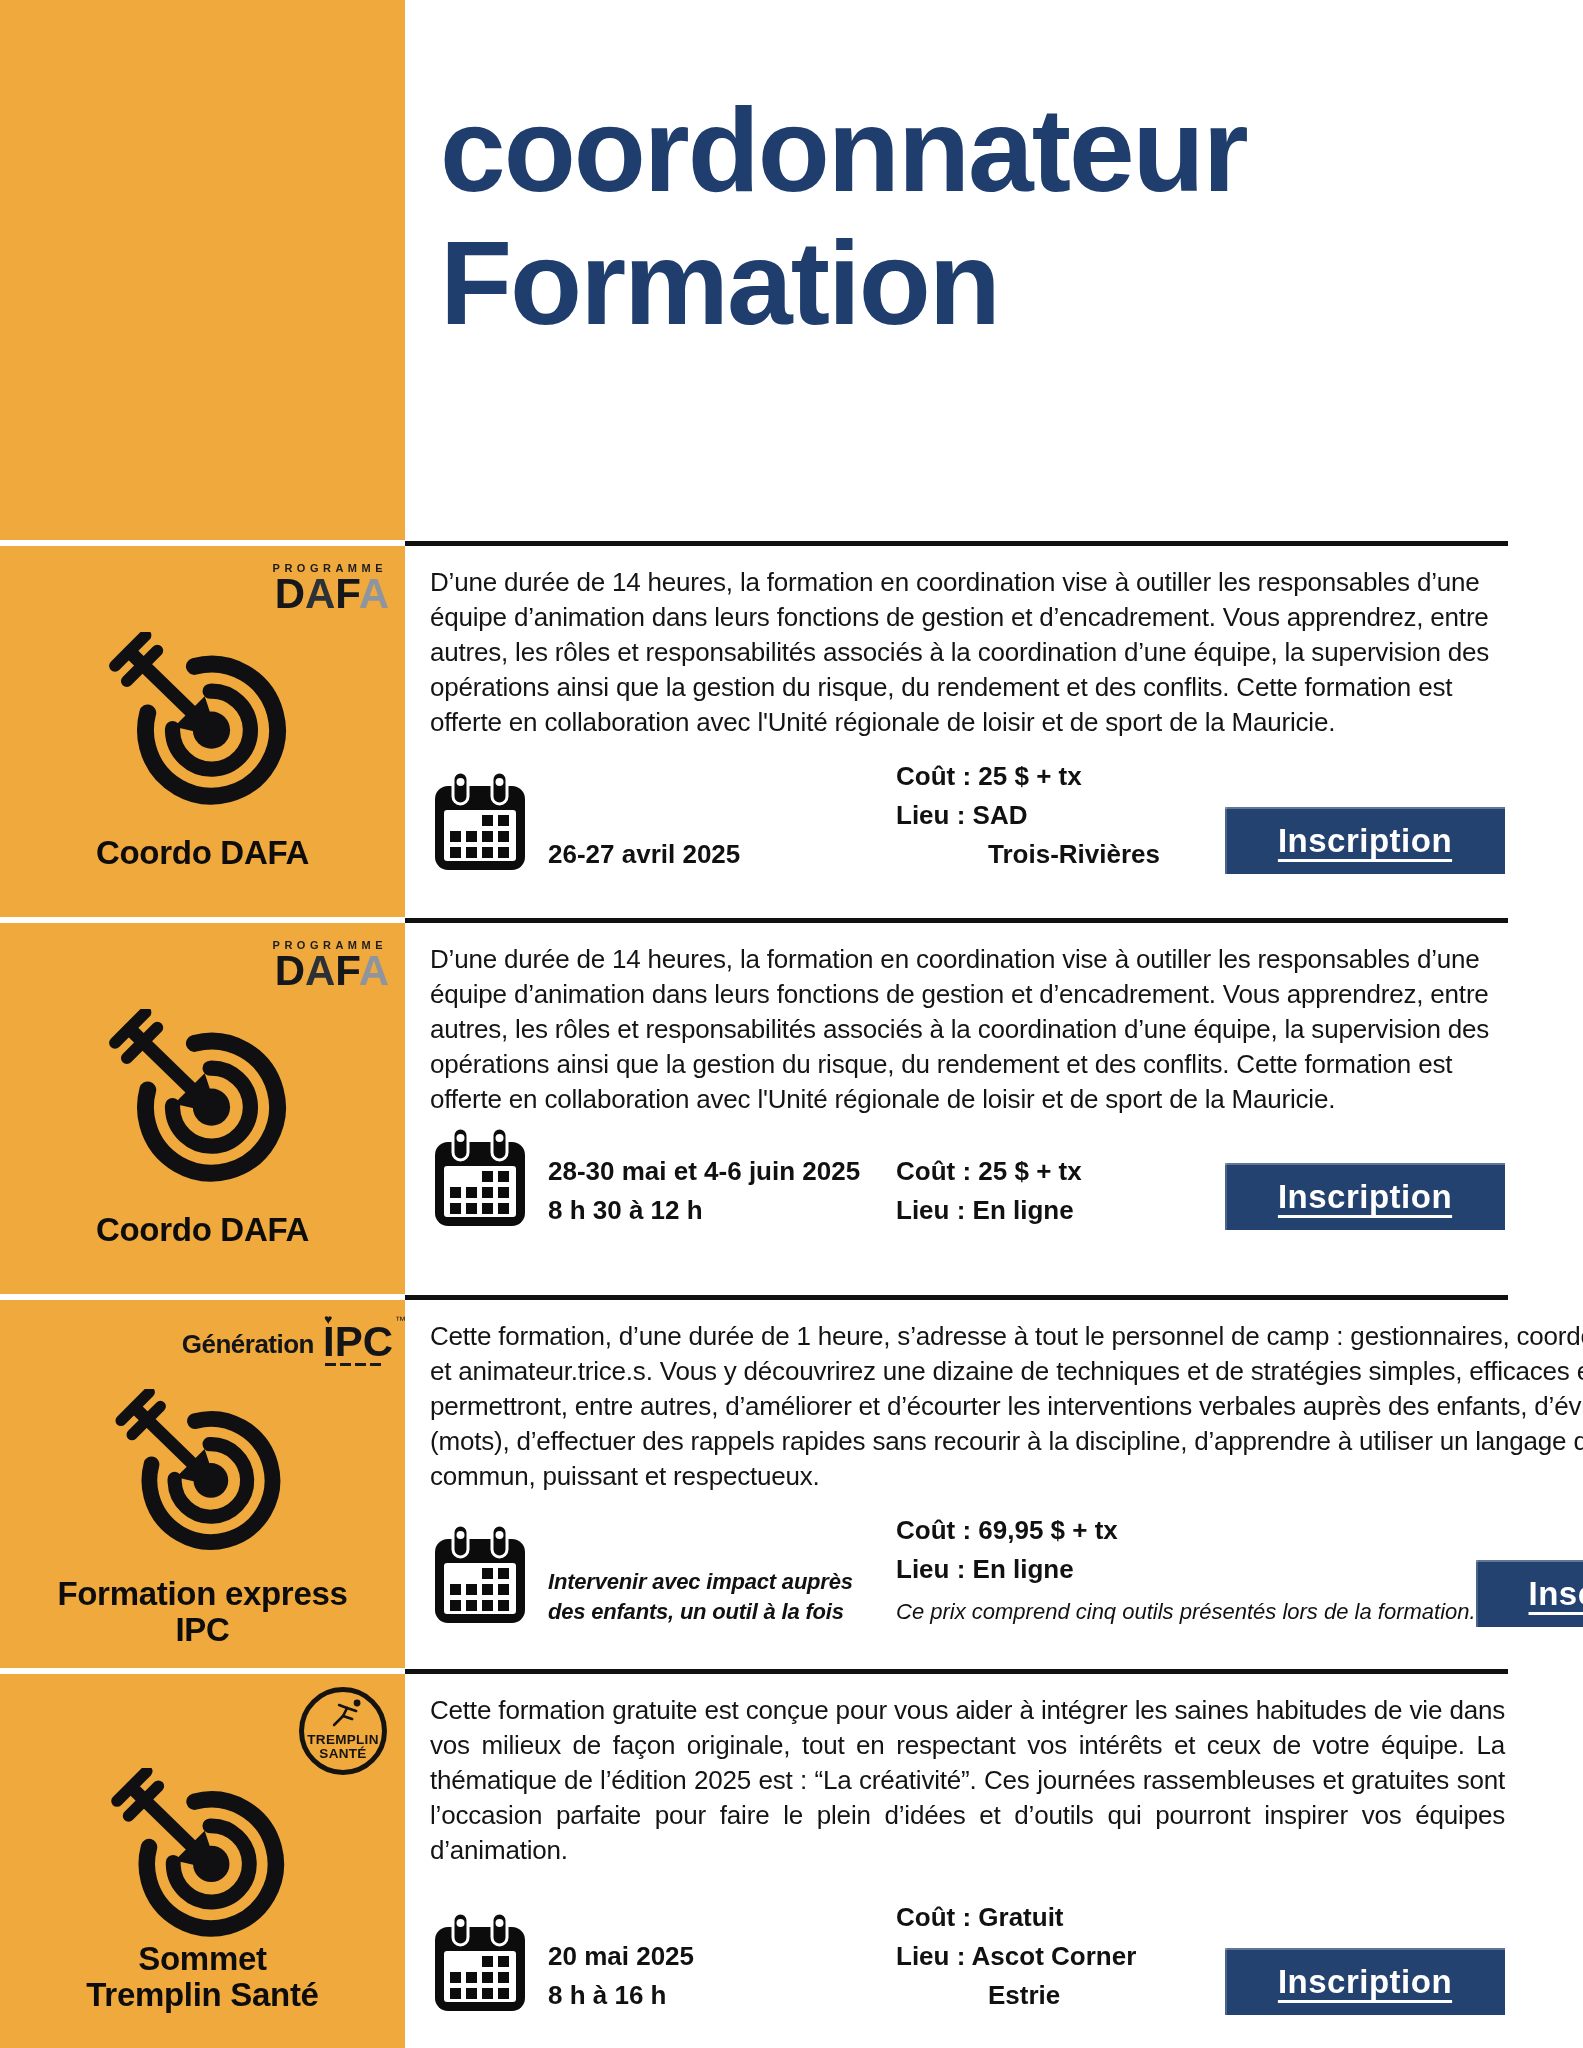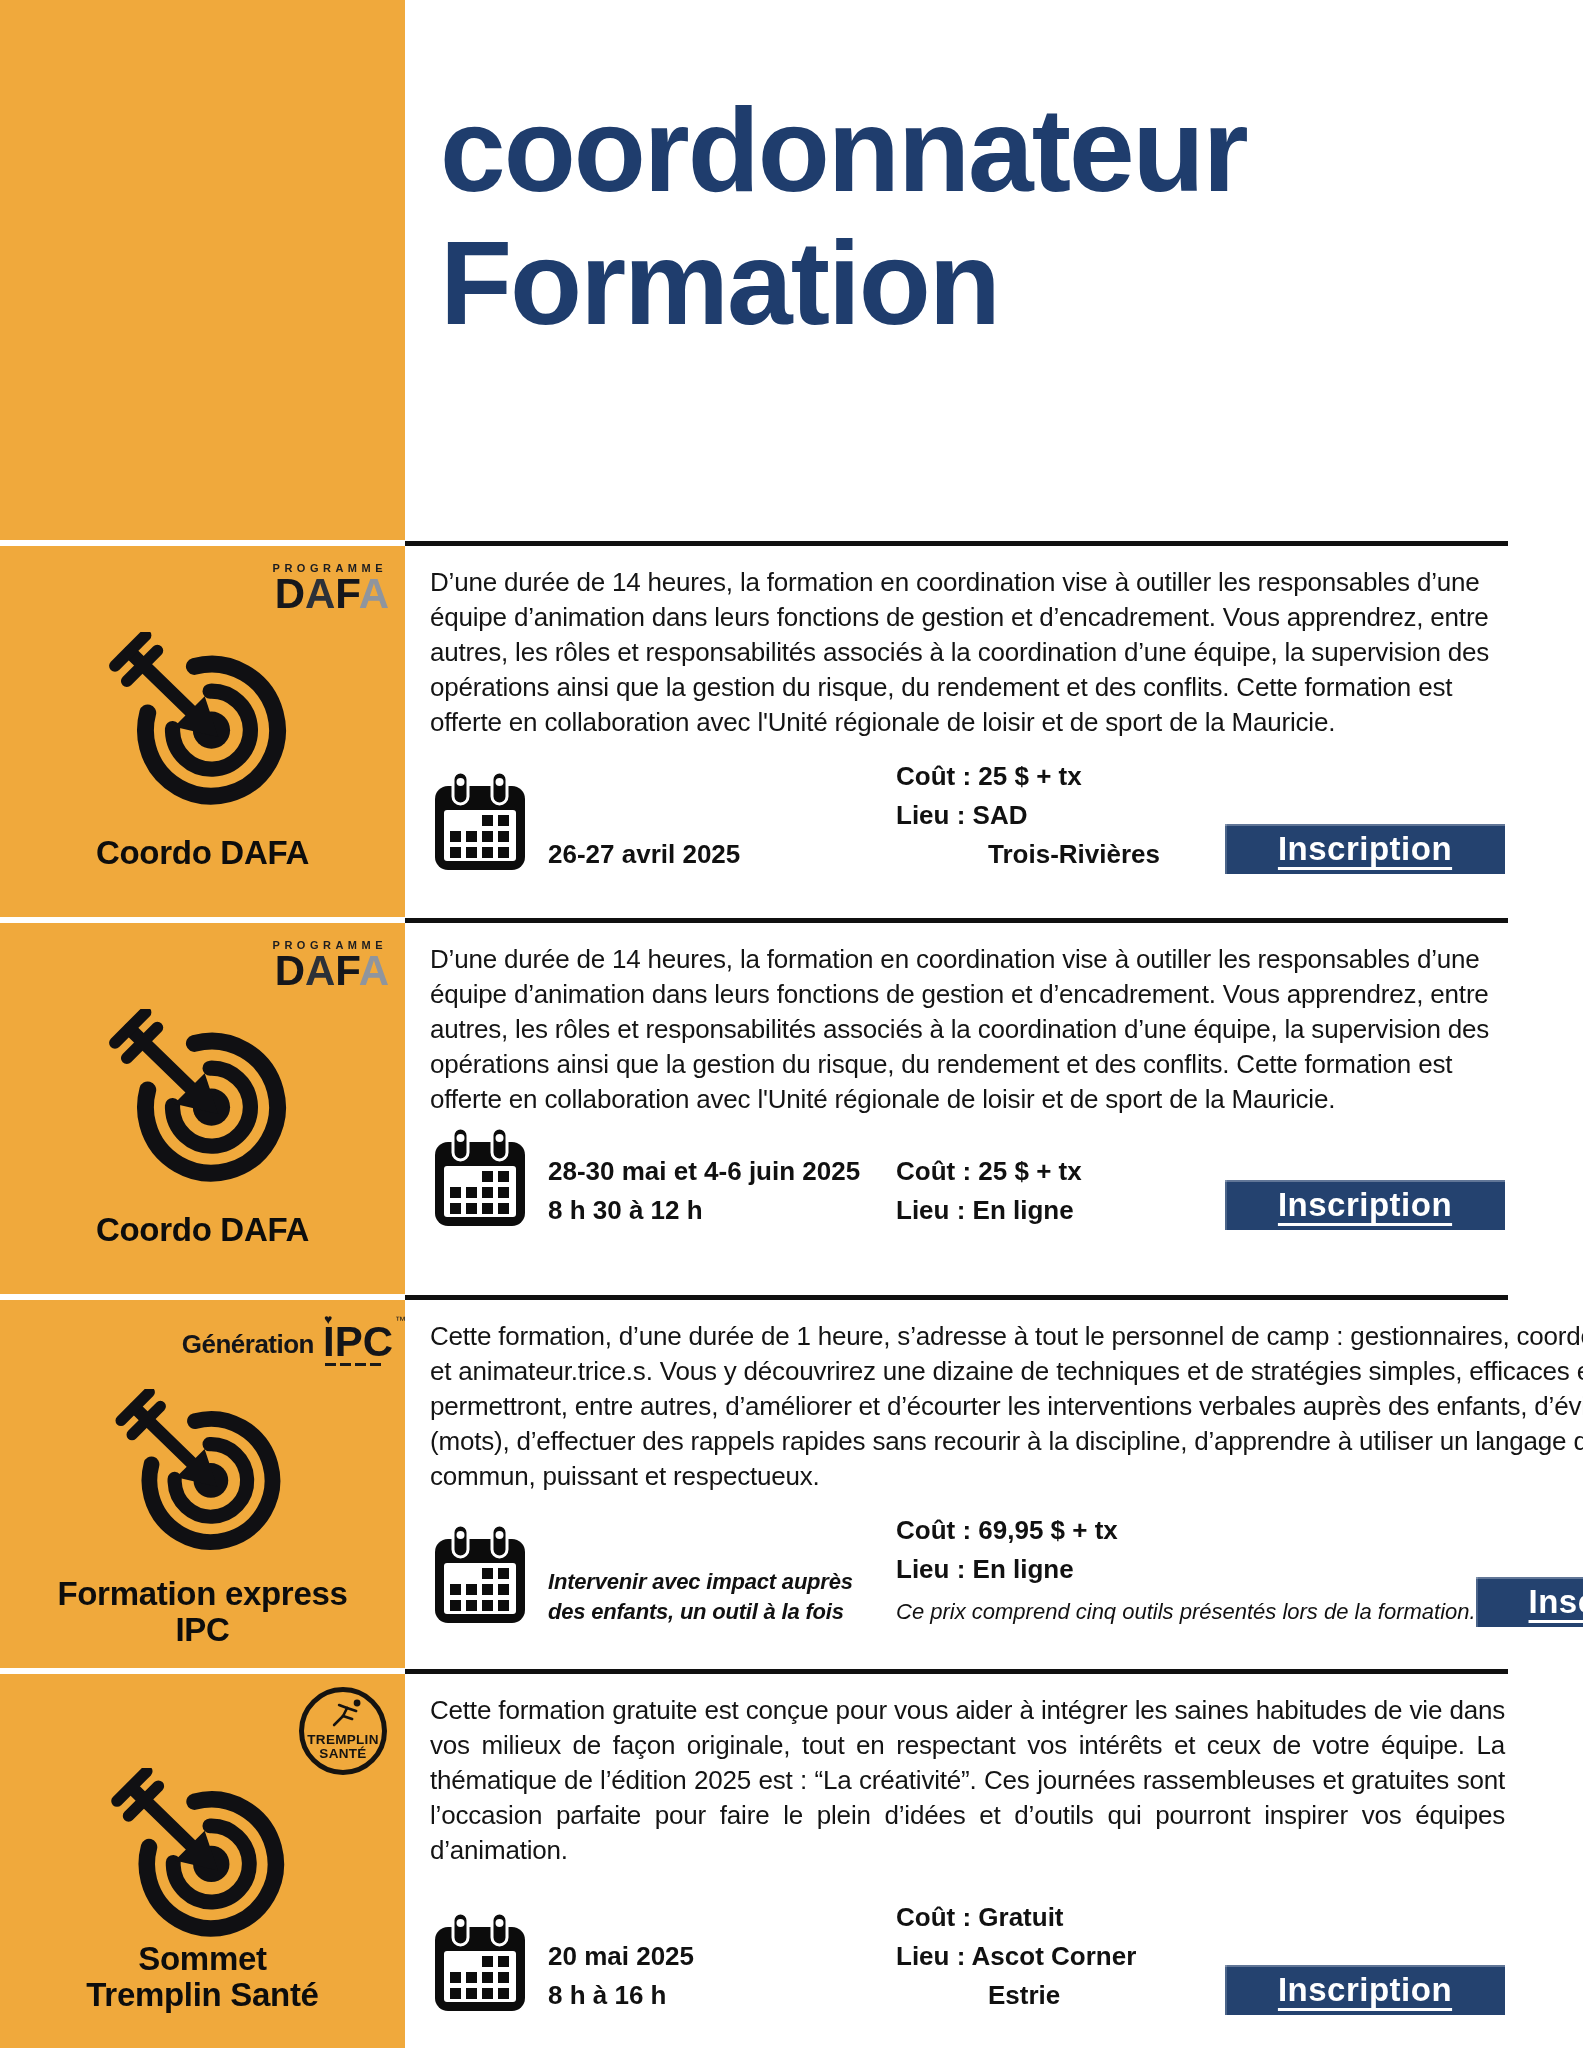--- a/index.html
+++ b/index.html
@@ -79,21 +79,21 @@
   .date{font-size:26px;font-weight:700;line-height:39px;white-space:nowrap;}
   .time{font-size:26px;font-weight:700;line-height:39px;}
   .sub{font-size:22px;font-weight:700;font-style:italic;line-height:30px;margin-top:0;max-width:330px;letter-spacing:-0.2px;}
   .where{min-width:310px;margin-top:8px;}
   .cost,.loc{font-size:26px;font-weight:700;line-height:39px;white-space:nowrap;}
   .loc2{font-size:26px;font-weight:700;line-height:39px;margin-left:92px;white-space:nowrap;}
   .note{font-size:22px;font-style:italic;line-height:30px;margin-top:8px;white-space:nowrap;}
   
   .cta{
     margin-left:auto;margin-top:14px;
-    width:280px;height:50px;flex:0 0 280px;
+    width:280px;height:67px;flex:0 0 280px;
     background:#24426F;color:#ffffff;
     display:flex;align-items:center;justify-content:center;
     font-size:33px;font-weight:800;letter-spacing:0.5px;
     text-decoration:underline;text-decoration-thickness:3px;text-underline-offset:7px;
     box-shadow:inset 0 2px 0 rgba(255,255,255,.28), inset 2px 0 0 rgba(255,255,255,.18);
     cursor:pointer;
   }
 </style>
 </head>
 <body>

